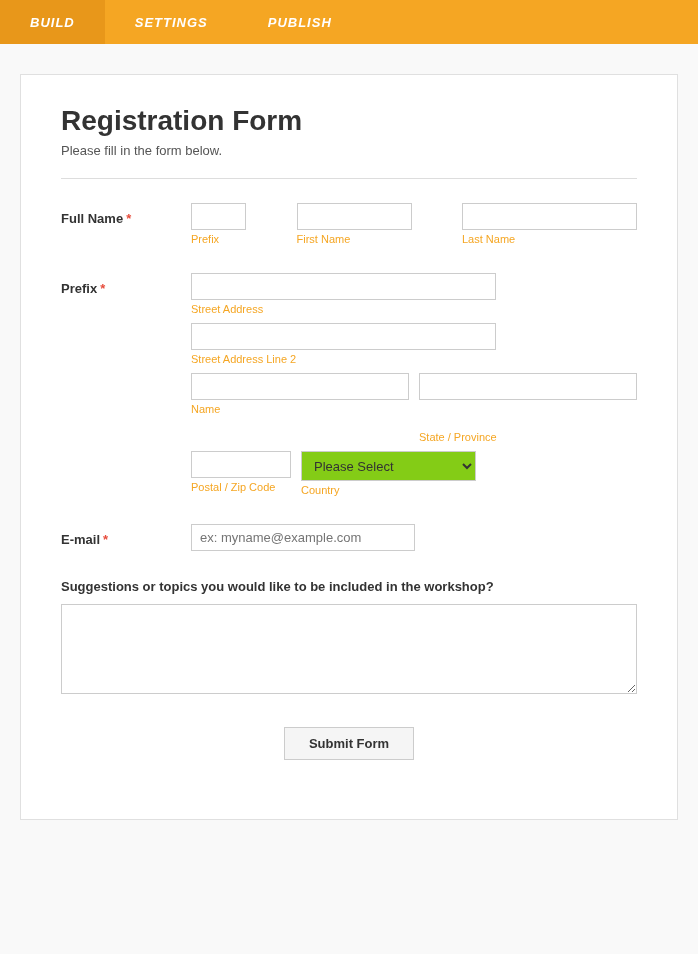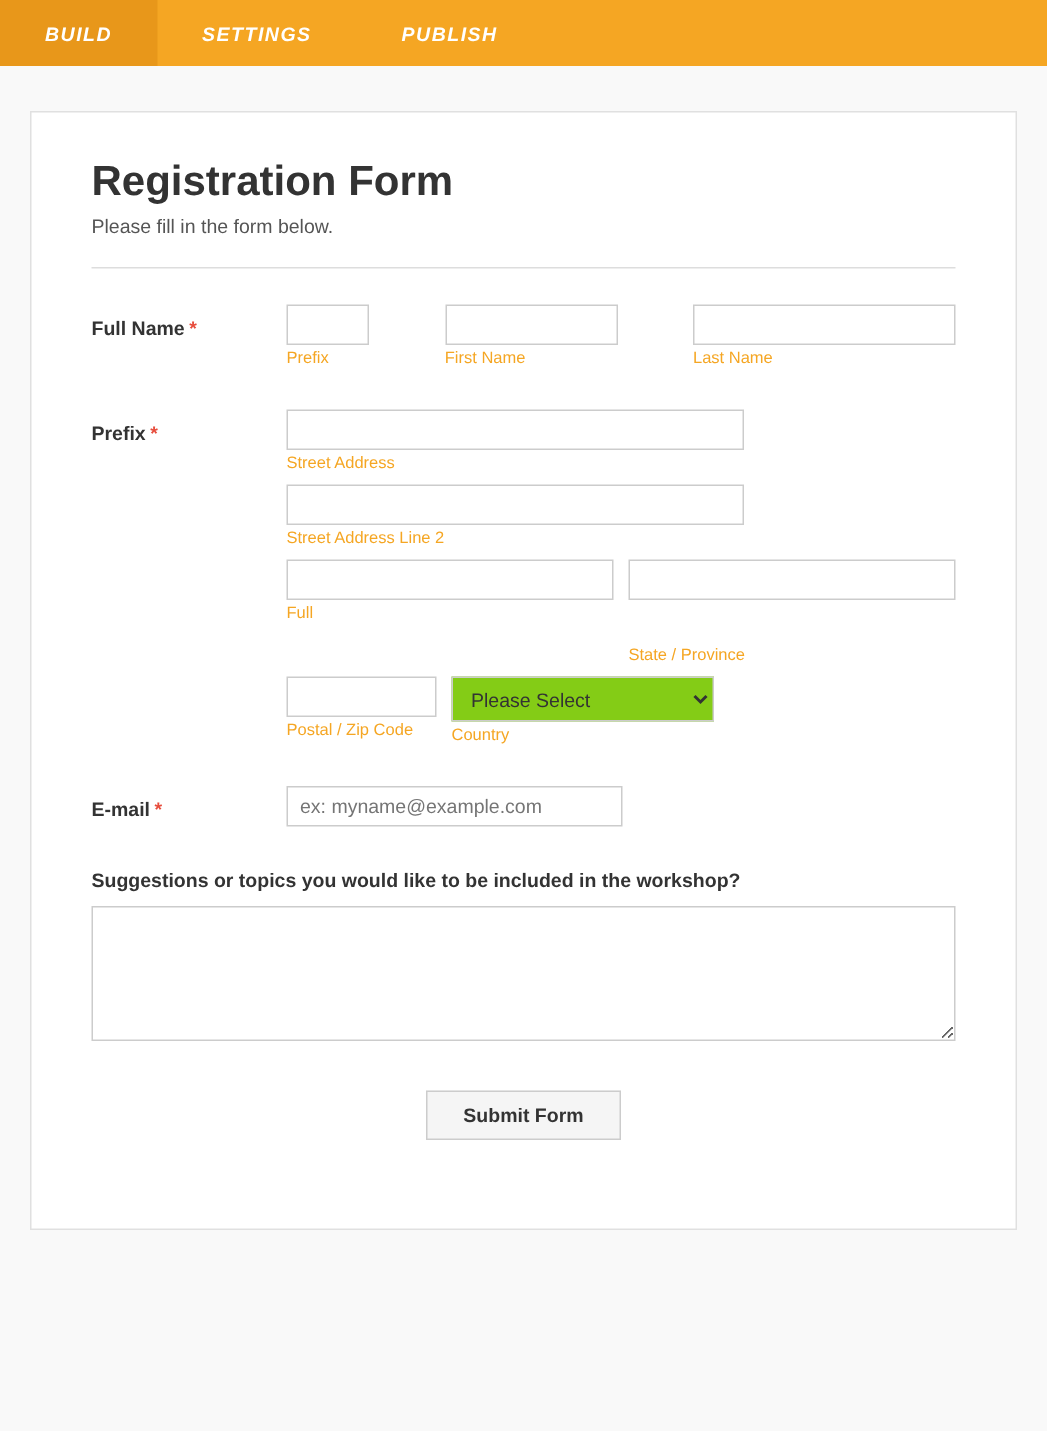--- a/index.html
+++ b/index.html
@@ -257,21 +257,21 @@
           <input type="text" style="width: 305px;">
           <span class="field-label">Street Address</span>
         </div>
         <div class="address-line">
           <input type="text" style="width: 305px;">
           <span class="field-label">Street Address Line 2</span>
         </div>
         <div class="city-state-row">
           <div class="city-wrap">
             <input type="text" class="city-input" style="">
-            <span class="field-label">Full</span>
+            <span class="field-label">Name</span>
           </div>
           <div class="state-wrap">
             <input type="text" class="state-input" style="">
             <span class="field-label">State / Province</span>
           </div>
         </div>
         <div class="zip-country-row">
           <div class="zip-wrap">
             <input type="text" class="zip-input" style="">
             <span class="field-label">Postal / Zip Code</span>

